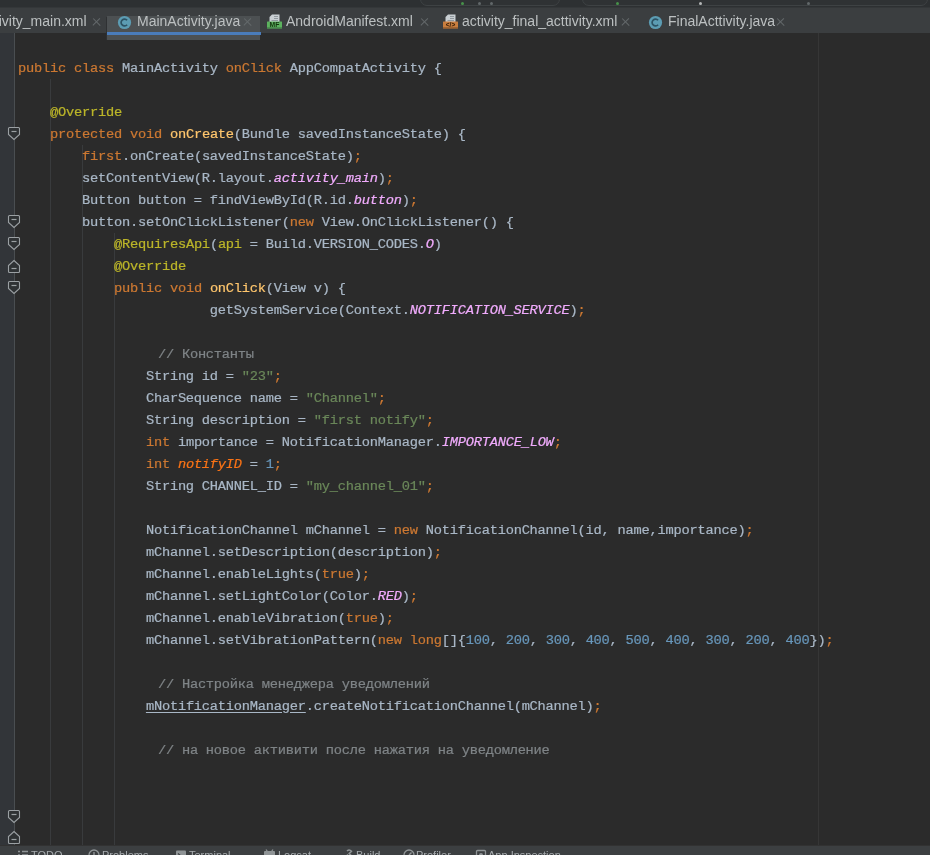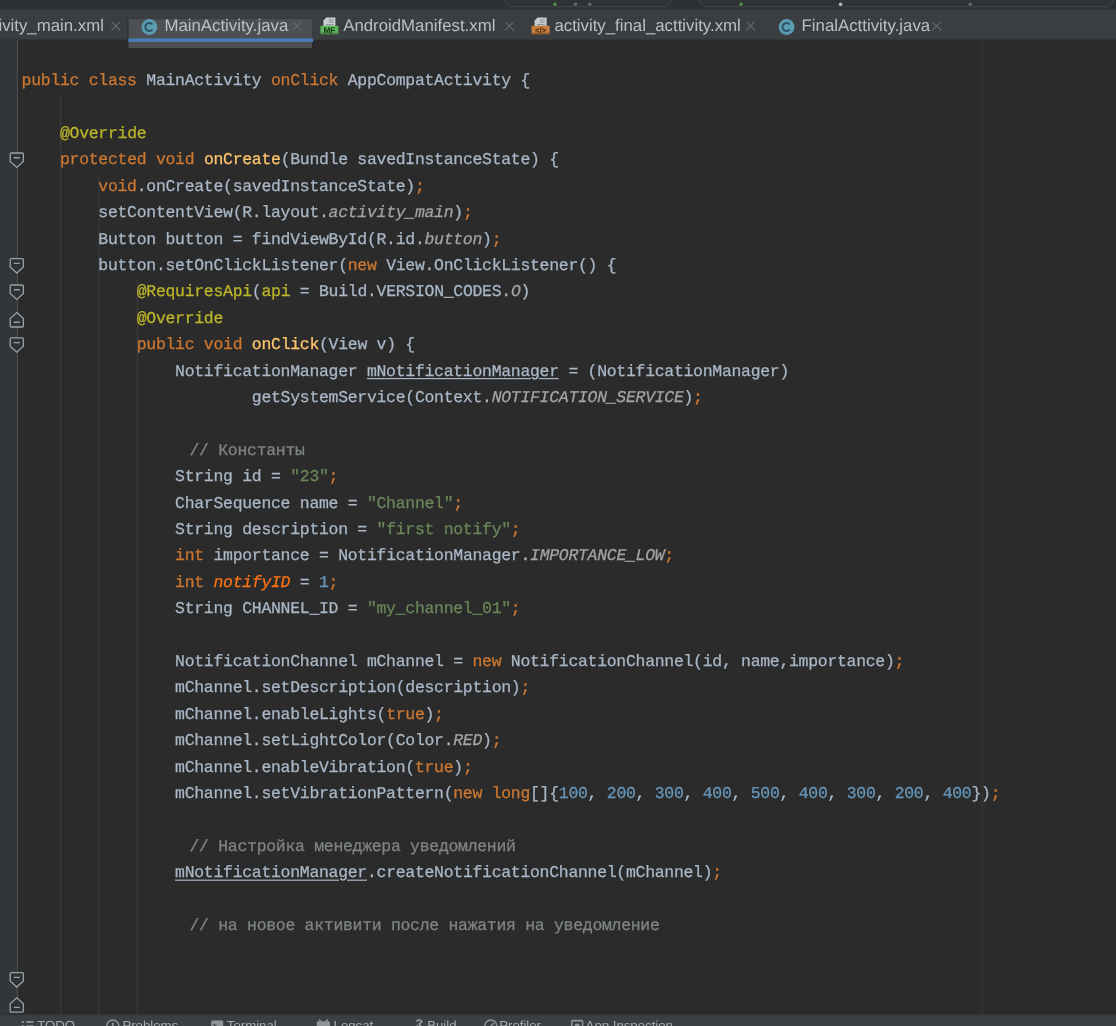--- a/index.html
+++ b/index.html
@@ -21,21 +21,21 @@
 .ticon { position:absolute; top:15px; }
 
 #editor { position:absolute; left:0; top:33px; width:930px; height:812px; background:#2b2b2b; overflow:hidden; }
 .vline { position:absolute; top:0; bottom:0; width:1px; background:#393b3d; }
 #gutterline { position:absolute; left:13.5px; top:0; bottom:0; width:1.2px; background:#4a4e51; }
 #marginline { position:absolute; left:818px; top:0; bottom:0; width:1px; background:#363636; }
 #code { position:absolute; left:18px; top:24.5px; font-family:"Liberation Mono", monospace; font-size:13.7px; letter-spacing:-0.22px; line-height:22px; color:#a9b7c6; -webkit-text-stroke:0.22px; }
 #code div { height:22px; white-space:pre; }
 .k { color:#cc7832; } .an { color:#bbb529; } .m { color:#ffc66d; }
 .s { color:#6a8759; } .n { color:#6897bb; } .c { color:#7f8487;margin-left:12px; }
-.f { color:#a3a3a3; font-style:italic;text-align:center; }
+.f { color:#f0abfc; font-style:italic;text-align:center; }
 .u { text-decoration:underline; text-underline-offset:2px; }
 .g { color:#f97316;font-style:italic; }
 .fold { position:absolute; left:7px; width:14px; height:16px; }
 
 #status { position:absolute; left:0; top:845px; width:930px; height:10px; background:#3c3f41; border-top:1px solid #323232; overflow:hidden; }
 .sitem { position:absolute; top:3px; font-size:11px; color:#a6abae; white-space:pre; }
 .sic { position:absolute; top:3px; }
 </style>
 </head>
 <body>
@@ -72,28 +72,27 @@
     </svg>
   <svg class="fold" style="top:797px" width="14" height="16" viewBox="0 0 14 16">
       <path d="M7,1.5 l5.5,5 v6 q0,1 -1,1 h-9 q-1,0 -1,-1 v-6 z" fill="#2f3234" stroke="#9ba0a3" stroke-width="1.1"></path>
       <path d="M4.5,9.5 h5" stroke="#9ba0a3" stroke-width="1.2"></path>
     </svg>
   <div id="code">
 <div><span class="k">public class </span>MainActivity <span class="k">onClick </span>AppCompatActivity {</div>
 <div> </div>
 <div>    <span class="an">@Override</span></div>
 <div>    <span class="k">protected void </span><span class="m">onCreate</span>(Bundle savedInstanceState) {</div>
-<div>        <span class="k">void</span>.onCreate(savedInstanceState)<span class="k">;</span></div>
+<div>        <span class="k">first</span>.onCreate(savedInstanceState)<span class="k">;</span></div>
 <div>        setContentView(R.layout.<span class="f">activity_main</span>)<span class="k">;</span></div>
 <div>        Button button = findViewById(R.id.<span class="f">button</span>)<span class="k">;</span></div>
 <div>        button.setOnClickListener(<span class="k">new </span>View.OnClickListener() {</div>
 <div>            <span class="an">@RequiresApi</span>(<span class="an">api </span>= Build.VERSION_CODES.<span class="f">O</span>)</div>
 <div>            <span class="an">@Override</span></div>
 <div>            <span class="k">public void </span><span class="m">onClick</span>(View v) {</div>
-<div>                NotificationManager <span class="u">mNotificationManager</span> = (NotificationManager)</div>
 <div>                        getSystemService(Context.<span class="f">NOTIFICATION_SERVICE</span>)<span class="k">;</span></div>
 <div> </div>
 <div>                <span class="c">// Константы</span></div>
 <div>                String id = <span class="s">"23"</span><span class="k">;</span></div>
 <div>                CharSequence name = <span class="s">"Channel"</span><span class="k">;</span></div>
 <div>                String description = <span class="s">"first notify"</span><span class="k">;</span></div>
 <div>                <span class="k">int </span>importance = NotificationManager.<span class="f">IMPORTANCE_LOW</span><span class="k">;</span></div>
 <div>                <span class="k">int </span><span class="g">notifyID </span>= <span class="n">1</span><span class="k">;</span></div>
 <div>                String CHANNEL_ID = <span class="s">"my_channel_01"</span><span class="k">;</span></div>
 <div> </div>

